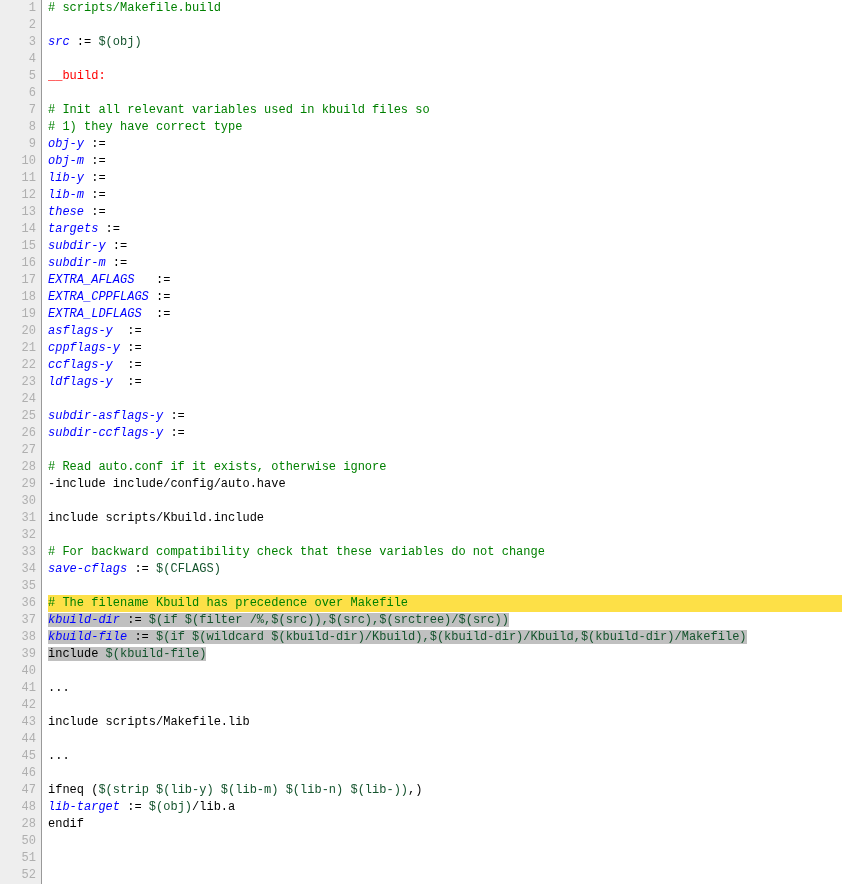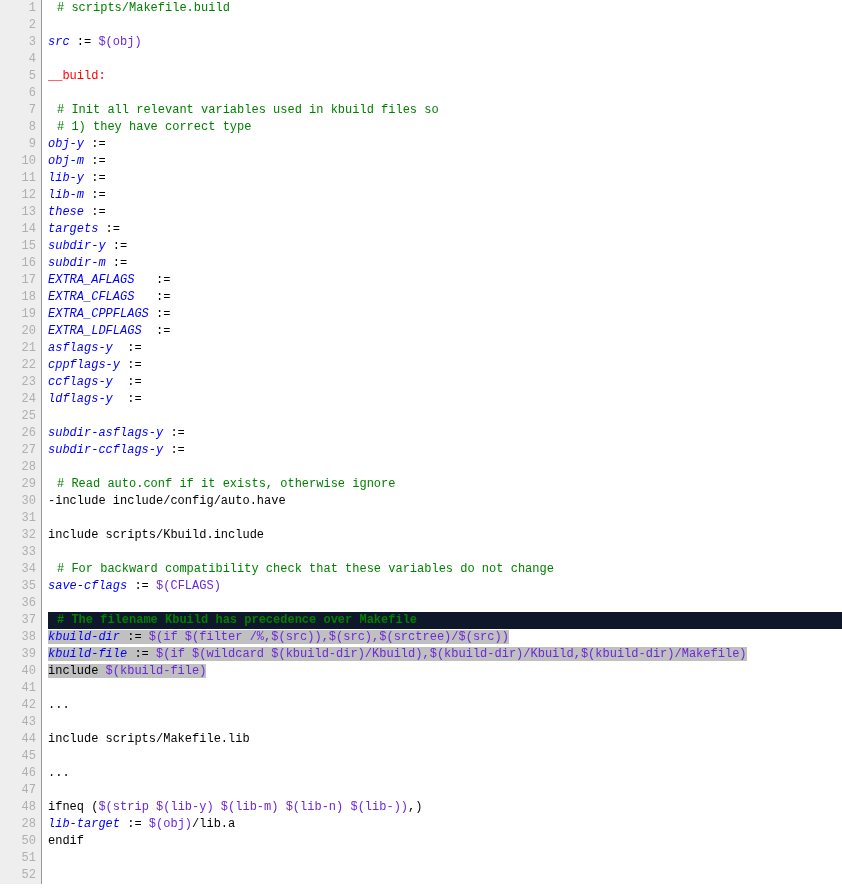--- a/index.html
+++ b/index.html
@@ -28,25 +28,25 @@
     flex: 1;
     background: #ffffff;
     padding-left: 6px;
     overflow: hidden;
   }
   .line {
     height: 17px;
     line-height: 17px;
     white-space: pre;
   }
-  .line.hl-light { background: #0f172a; font-weight: bold; }
+  .line.hl-light { background: #fde047; }
   .line.hl-dark span.sel { background: #c0c0c0; }
-  .c-comment { color: #008000; margin-left: 9px; }
+  .c-comment { color: #008000; }
   .c-blue    { color: #0000ff; font-style: italic; }
-  .c-navy    { color: #6d28d9; }
+  .c-navy    { color: #14532d; }
   .c-red     { color: #ff0000; }
   .c-black   { color: #000000; }
 </style>
 </head>
 <body>
 
 <div class="gutter" id="gutter">
     <div class="ln">1</div>
     <div class="ln">2</div>
     <div class="ln">3</div>
@@ -111,21 +111,20 @@
     <div class="line"><span class="c-comment"># 1) they have correct type</span></div>
     <div class="line"><span class="c-blue">obj-y</span><span class="c-black"> :=</span></div>
     <div class="line"><span class="c-blue">obj-m</span><span class="c-black"> :=</span></div>
     <div class="line"><span class="c-blue">lib-y</span><span class="c-black"> :=</span></div>
     <div class="line"><span class="c-blue">lib-m</span><span class="c-black"> :=</span></div>
     <div class="line"><span class="c-blue">these</span><span class="c-black"> :=</span></div>
     <div class="line"><span class="c-blue">targets</span><span class="c-black"> :=</span></div>
     <div class="line"><span class="c-blue">subdir-y</span><span class="c-black"> :=</span></div>
     <div class="line"><span class="c-blue">subdir-m</span><span class="c-black"> :=</span></div>
     <div class="line"><span class="c-blue">EXTRA_AFLAGS</span><span class="c-black">   :=</span></div>
-    <div class="line"><span class="c-blue">EXTRA_CFLAGS</span><span class="c-black">   :=</span></div>
     <div class="line"><span class="c-blue">EXTRA_CPPFLAGS</span><span class="c-black"> :=</span></div>
     <div class="line"><span class="c-blue">EXTRA_LDFLAGS</span><span class="c-black">  :=</span></div>
     <div class="line"><span class="c-blue">asflags-y</span><span class="c-black">  :=</span></div>
     <div class="line"><span class="c-blue">cppflags-y</span><span class="c-black"> :=</span></div>
     <div class="line"><span class="c-blue">ccflags-y</span><span class="c-black">  :=</span></div>
     <div class="line"><span class="c-blue">ldflags-y</span><span class="c-black">  :=</span></div>
     <div class="line"><span></span></div>
     <div class="line"><span class="c-blue">subdir-asflags-y</span><span class="c-black"> :=</span></div>
     <div class="line"><span class="c-blue">subdir-ccflags-y</span><span class="c-black"> :=</span></div>
     <div class="line"><span></span></div>

